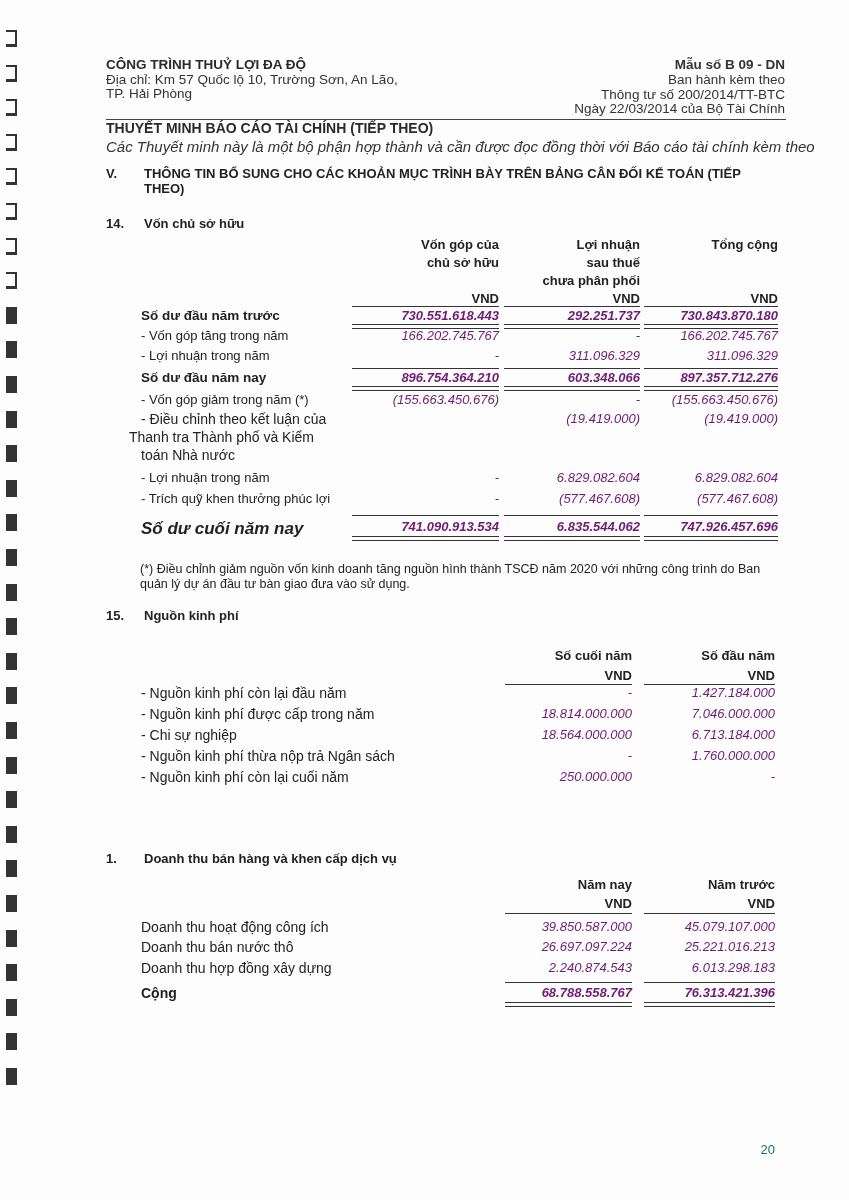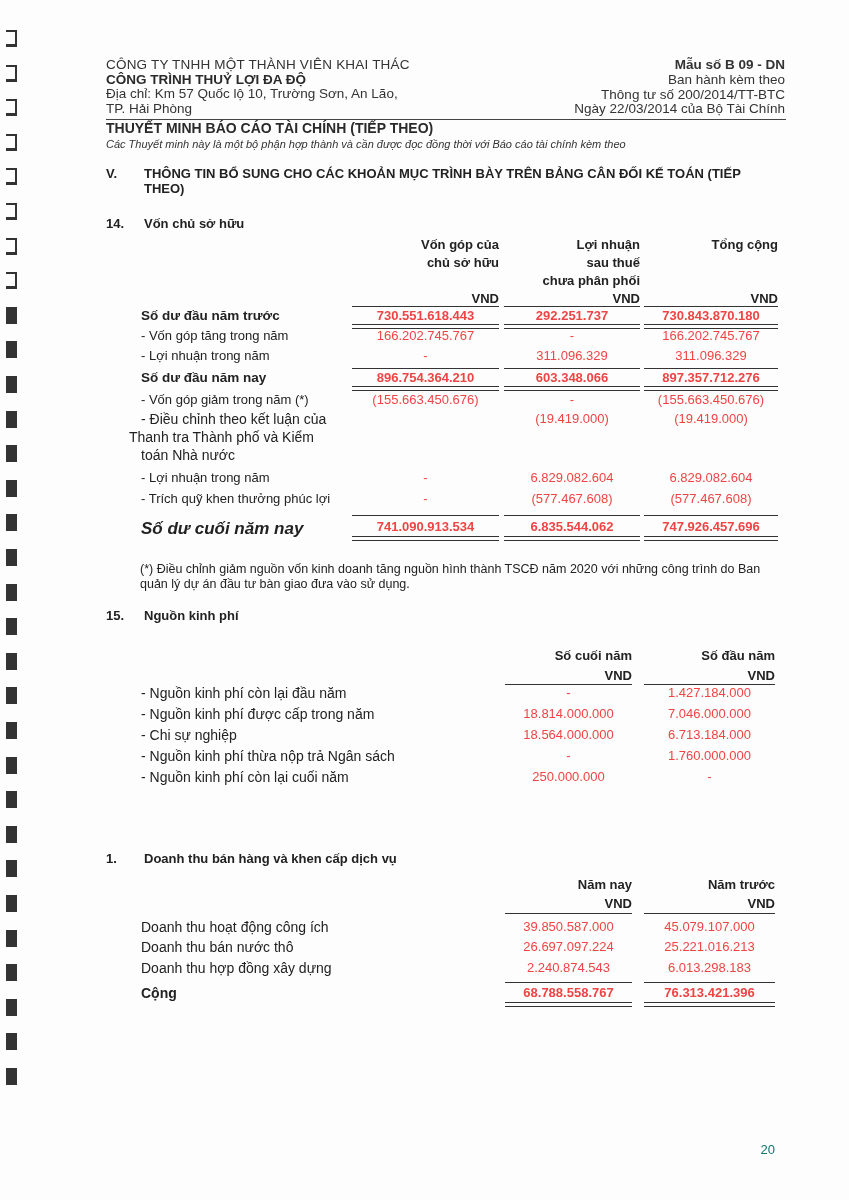--- a/index.html
+++ b/index.html
@@ -12,27 +12,27 @@
   .ring.dark { background: #333; }
   .page { position: absolute; left: 0; top: 0; width: 849px; height: 1200px; }
   .abs { position: absolute; white-space: nowrap; }
   .hdr-l { left: 106px; top: 58px; font-size: 13.5px; line-height: 14.5px; color: #333; }
   .hdr-l .co1 { font-size: 13.5px; letter-spacing: 0.2px; }
   .hdr-l .co2 { font-weight: bold; font-size: 13.5px; color: #2a2a2a; }
   .hdr-r { right: 64px; top: 58px; text-align: right; font-size: 13.5px; line-height: 14.8px; color: #333; }
   .hdr-r .form { font-weight: bold; }
   .hdr-line { position: absolute; left: 106px; width: 680px; top: 119px; height: 1px; background: #444; }
   .doc-title { left: 106px; top: 120px; font-size: 14px; font-weight: bold; color: #2a2a2a; }
-  .doc-sub { left: 106px; top: 138px; font-size: 11px; font-style: italic; color: #333; }
+  .doc-sub { left: 106px; top: 138px; font-size: 15px; font-style: italic; color: #333; }
   .sec { font-weight: bold; font-size: 13px; color: #222; }
   .sec .num { position: absolute; left: 0; }
   .sec .txt { position: absolute; left: 38px; white-space: normal; width: 640px; line-height: 15px; }
   .lbl { font-size: 14px; color: #222; }
   .b { font-weight: bold; }
-  .num-r { text-align: center; font-size: 13px; color: #ef4444; position: absolute; white-space: nowrap; }
+  .num-r { text-align: right; font-size: 13px; color: #701a75; position: absolute; white-space: nowrap; font-style: italic; }
   .rule { position: absolute; height: 1px; background: #333; }
   .dbl { position: absolute; height: 3px; border-top: 1px solid #333; border-bottom: 1px solid #333; }
   .colhead { text-align: right; font-size: 13px; font-weight: bold; color: #222; position: absolute; line-height: 17px; }
   .note { left: 140px; top: 562px; font-size: 12.5px; line-height: 15px; white-space: normal; width: 650px; color: #222; }
   .pagenum { right: 74px; top: 1142px; font-size: 13px; color: #0f766e; }
 </style>
 </head>
 <body>
 
 <div class="page">
@@ -65,21 +65,20 @@
       <div class="ring dark" style="top: 830.4px;"></div>
       <div class="ring dark" style="top: 865px;"></div>
       <div class="ring dark" style="top: 899.6px;"></div>
       <div class="ring dark" style="top: 934.2px;"></div>
       <div class="ring dark" style="top: 968.8px;"></div>
       <div class="ring dark" style="top: 1003.4px;"></div>
       <div class="ring dark" style="top: 1038px;"></div>
     </div>
 
   <div class="abs hdr-l">
-    <div class="co1">CÔNG TY TNHH MỘT THÀNH VIÊN KHAI THÁC</div>
     <div class="co2">CÔNG TRÌNH THUỶ LỢI ĐA ĐỘ</div>
     <div>Địa chỉ:  Km 57 Quốc lộ 10, Trường Sơn, An Lão,</div>
     <div>TP. Hải Phòng</div>
   </div>
 
   <div class="abs hdr-r">
     <div class="form">Mẫu số B 09 - DN</div>
     <div>Ban hành kèm theo</div>
     <div>Thông tư số 200/2014/TT-BTC</div>
     <div>Ngày 22/03/2014 của Bộ Tài Chính</div>

